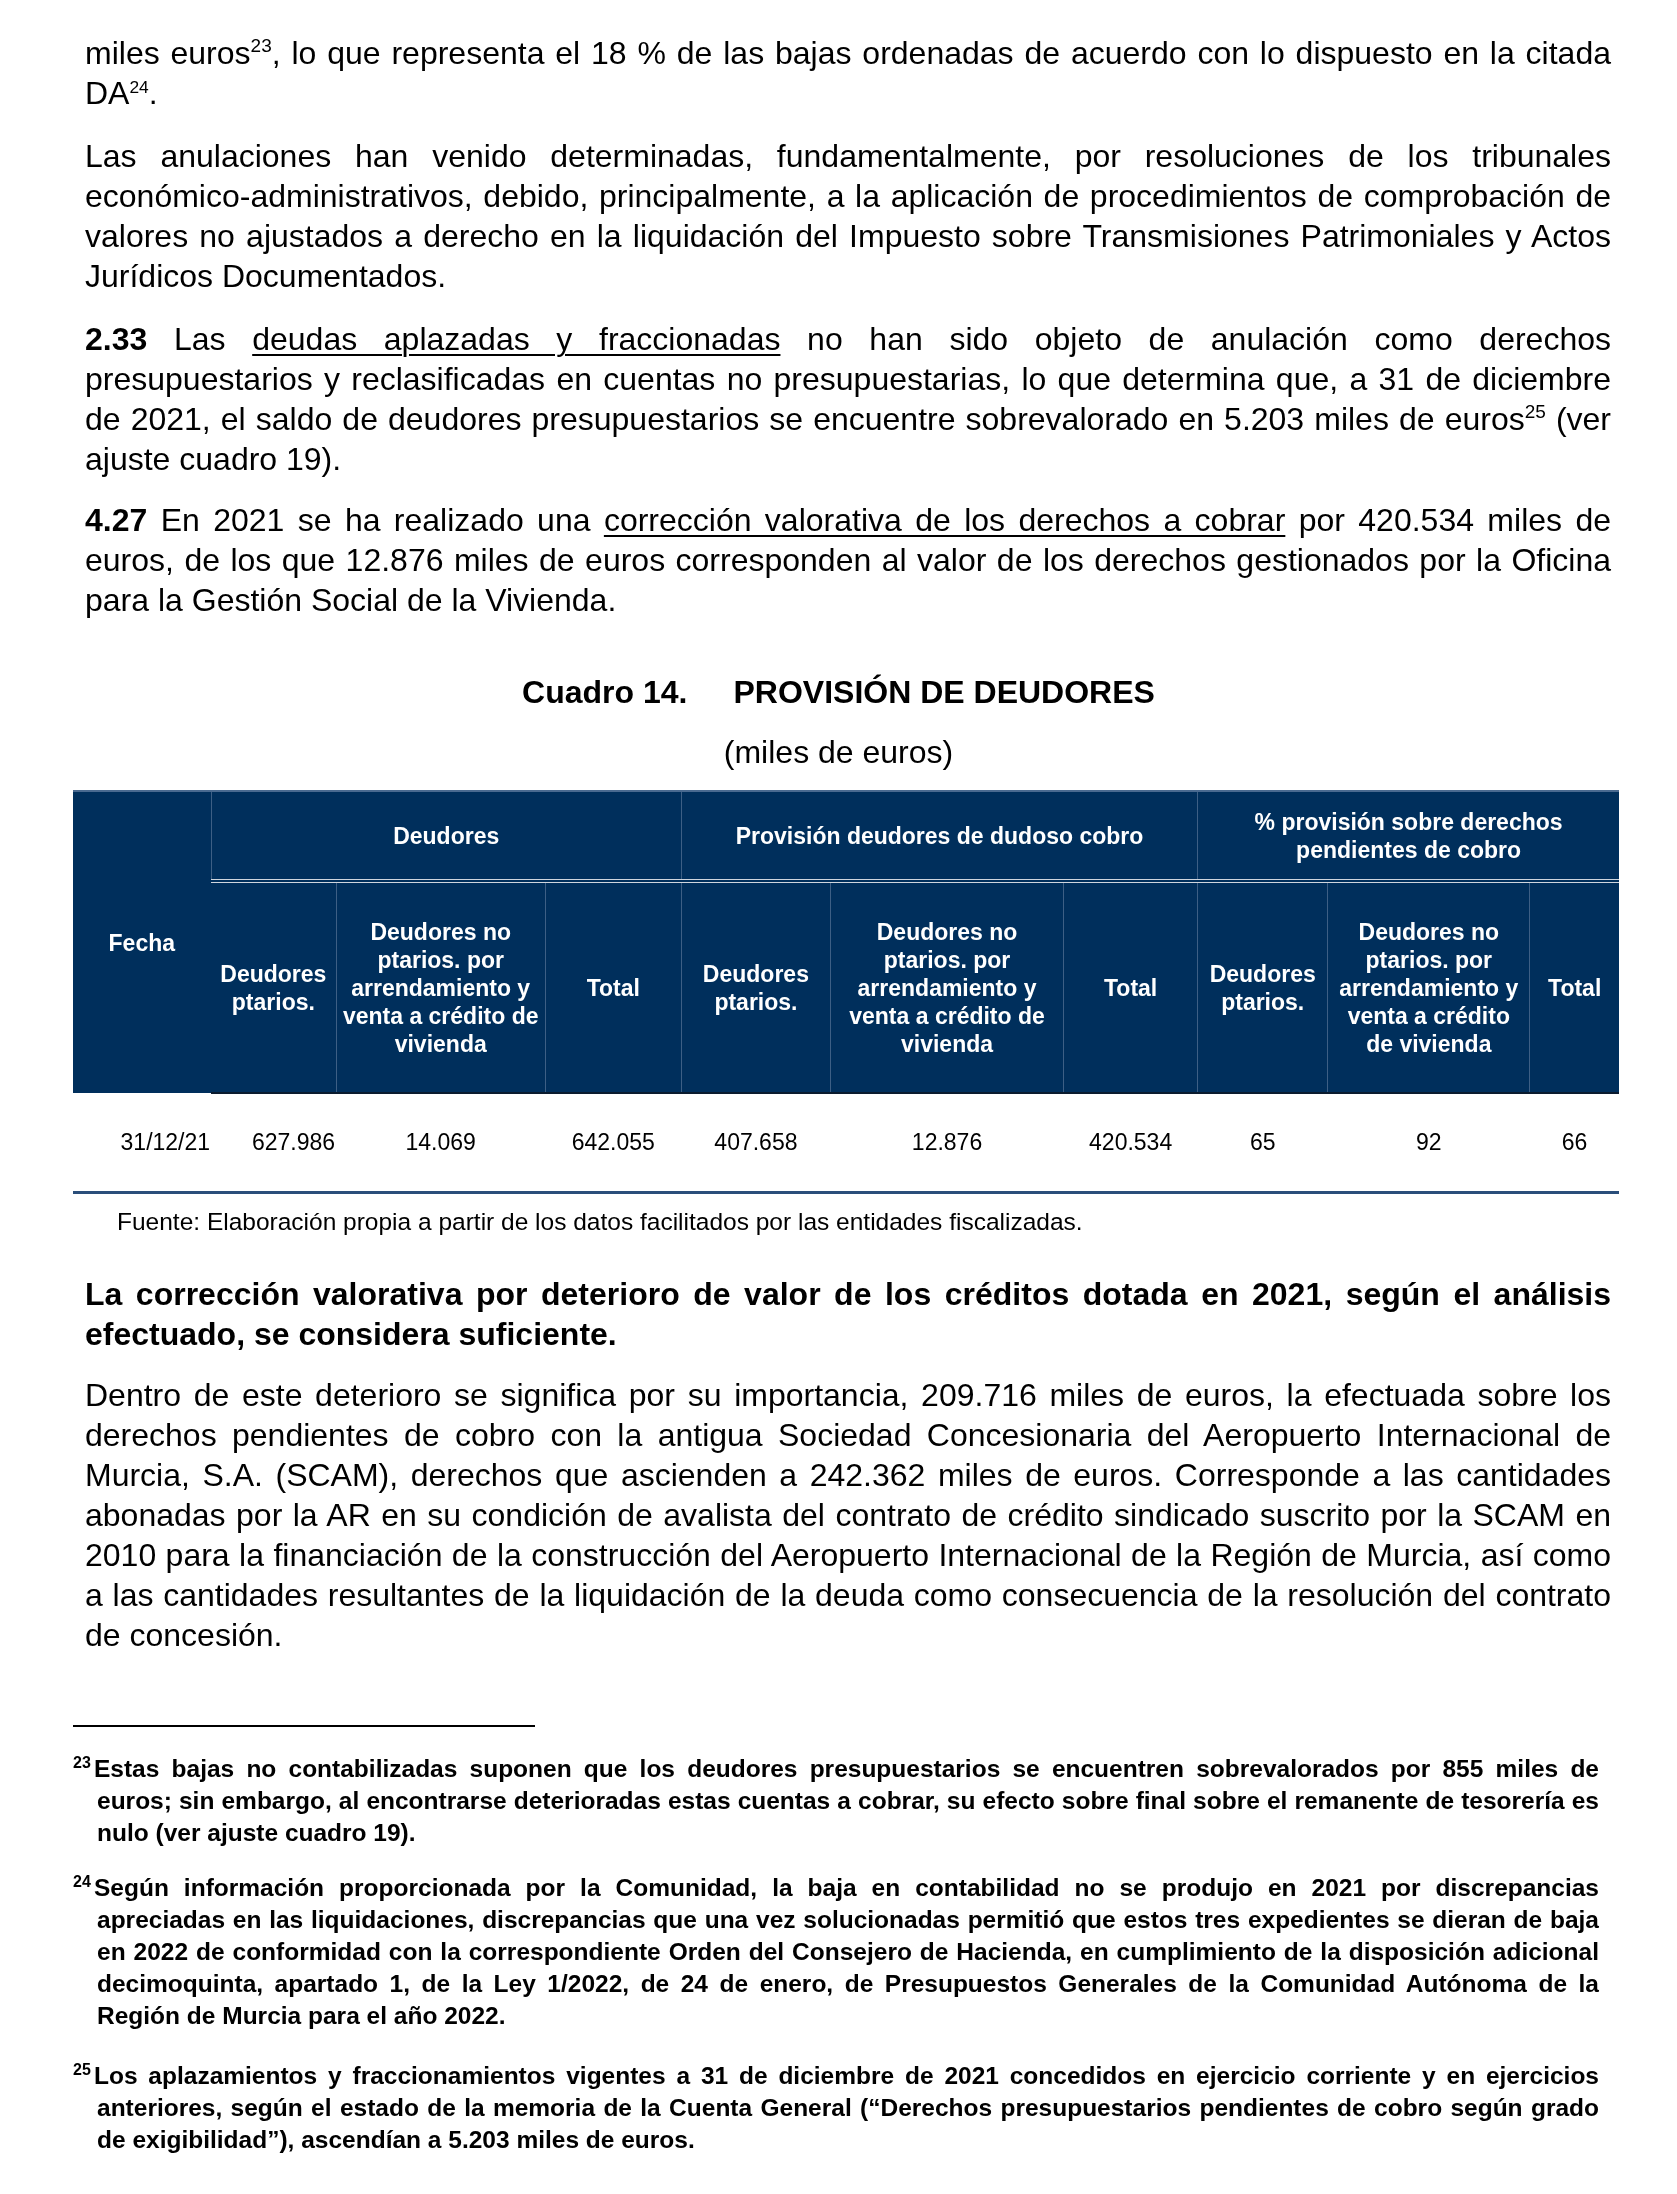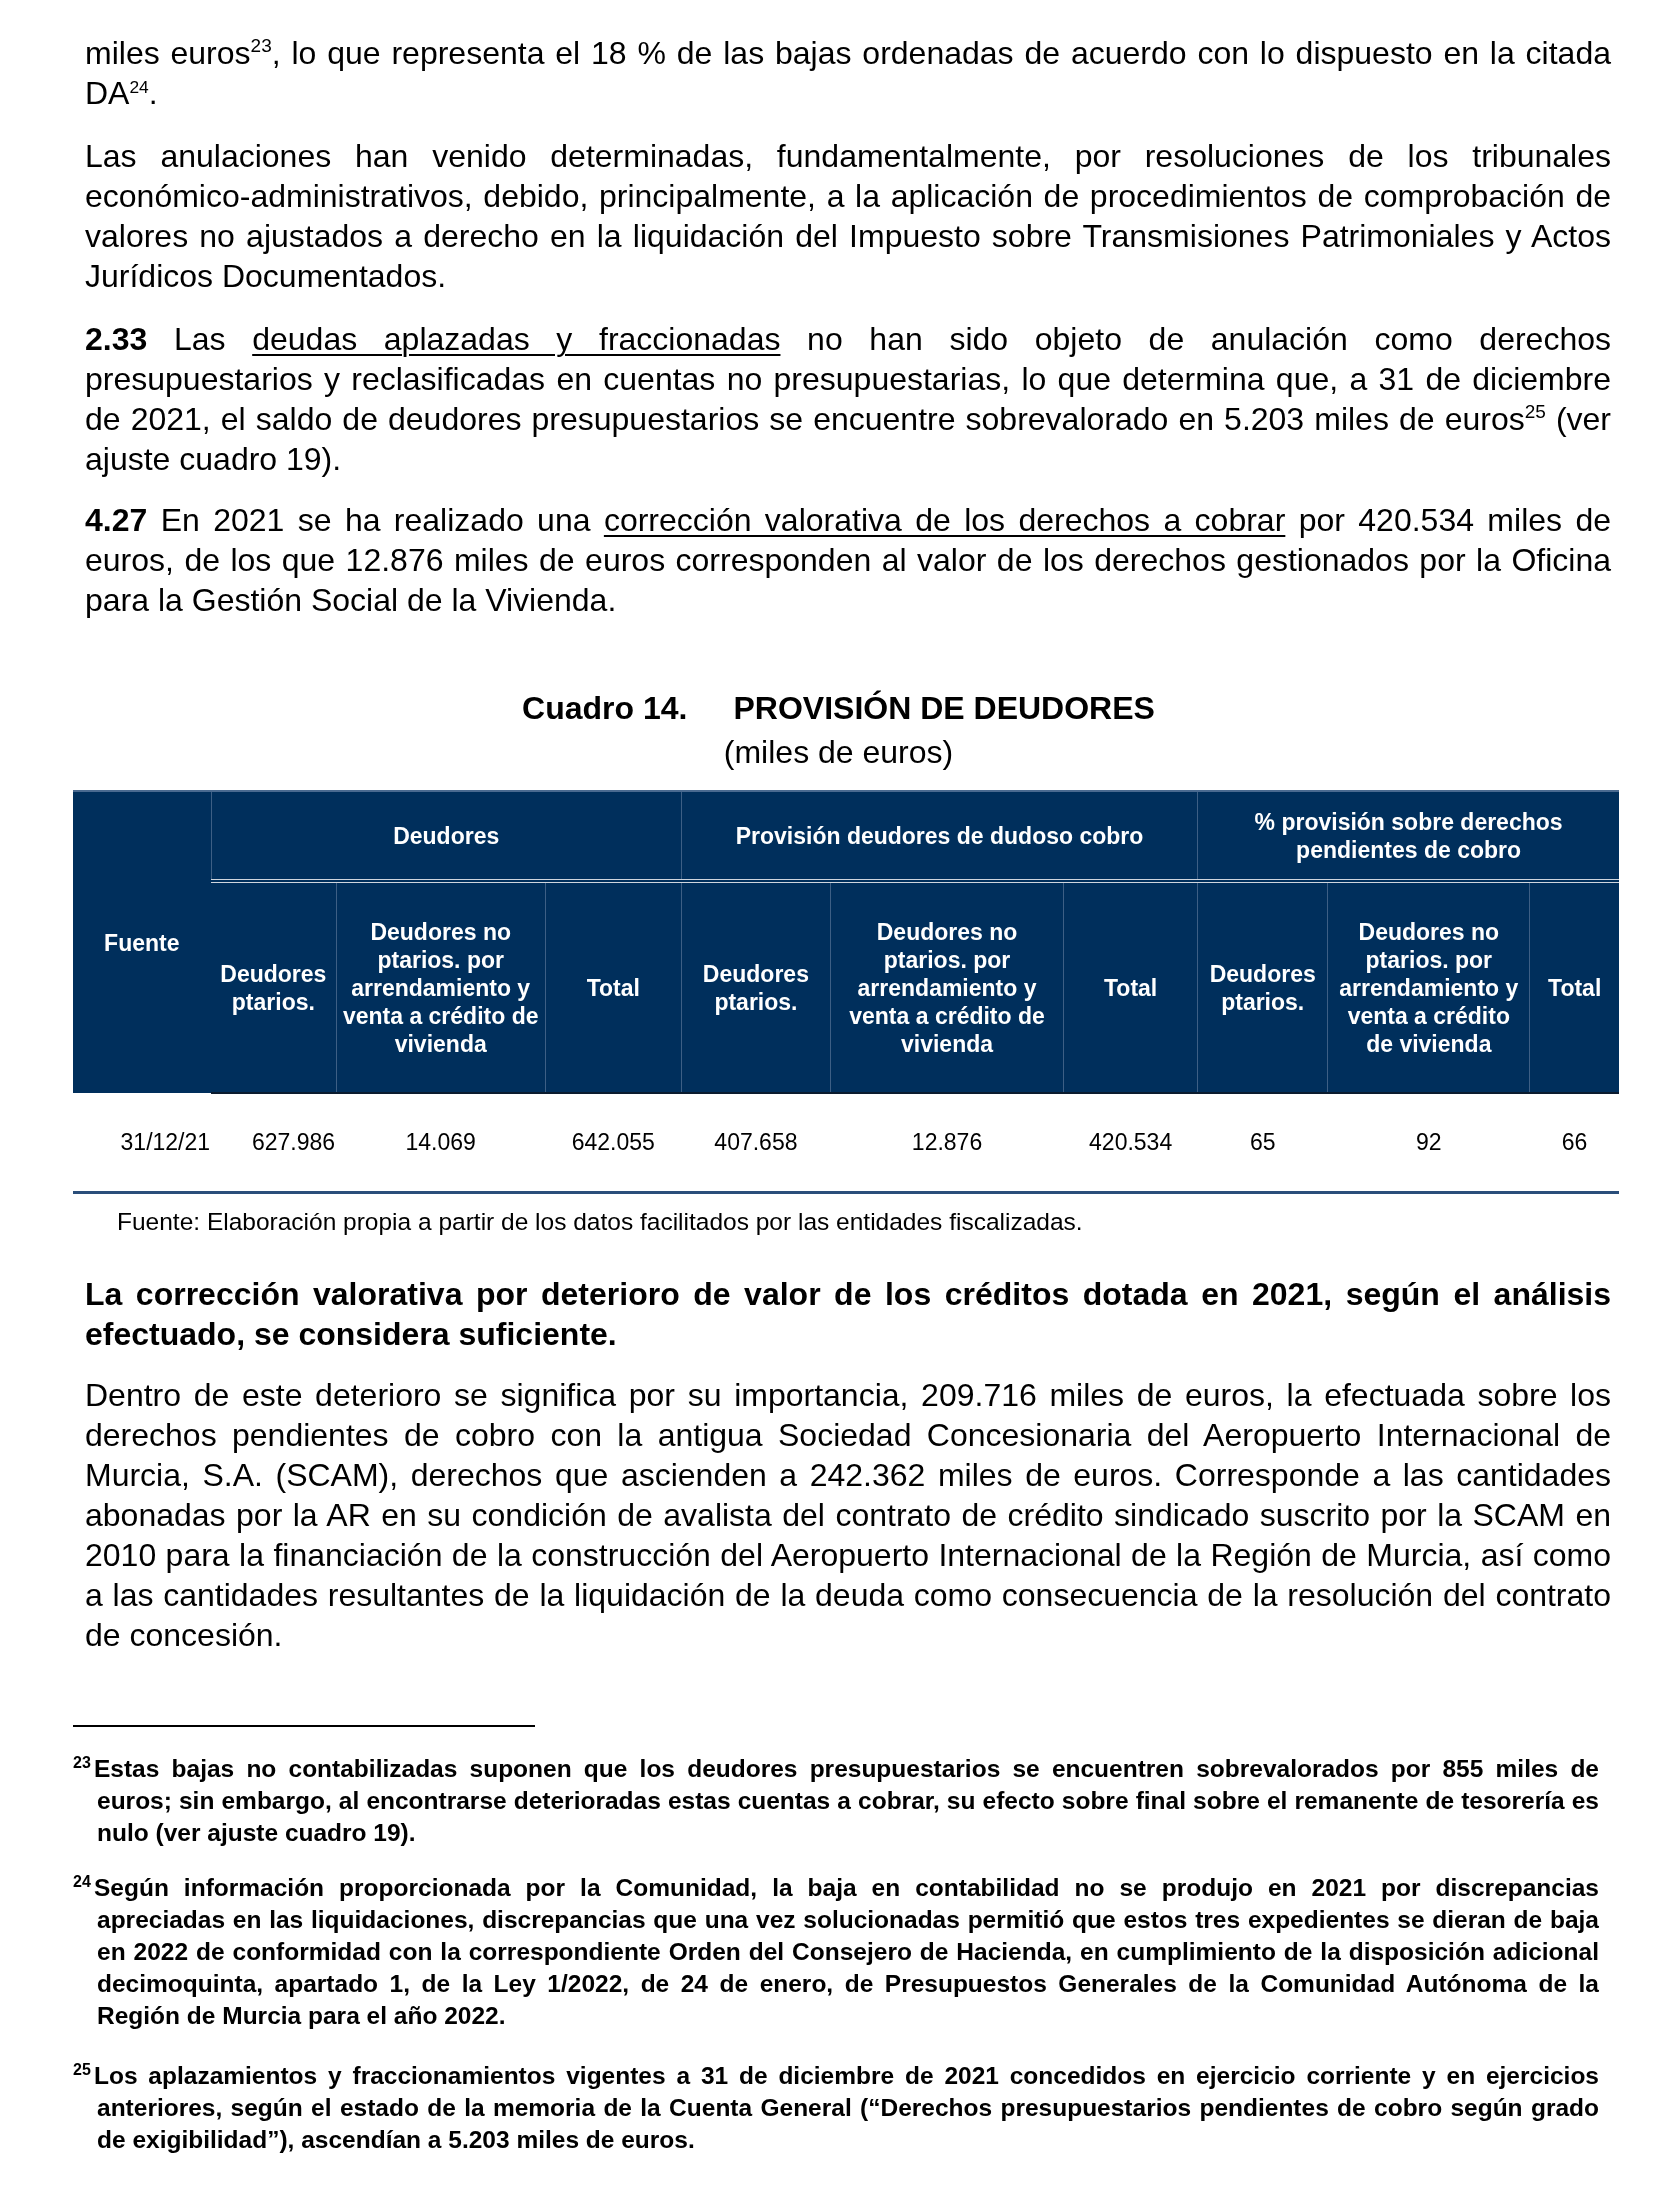--- a/index.html
+++ b/index.html
@@ -12,21 +12,21 @@
     font-size: 32px; line-height: 40px; text-align: justify;
     margin: 0;
   }
   .para sup { font-size: 19px; line-height: 0; vertical-align: 12px; }
   .para .sup-sm { font-size: 17.4px; line-height: 0; vertical-align: 11px; }
   .para b { font-weight: bold; }
   .para u { text-decoration: underline; text-underline-offset: 4px; text-decoration-thickness: 1.6px; }
 
   .table-title {
     position: absolute; left: 0; width: 1677px; top: 672px;
-    text-align: center; font-size: 32px; font-weight: bold; line-height: 40px; margin-top: 16px;
+    text-align: center; font-size: 32px; font-weight: bold; line-height: 40px;
   }
   .table-title .num { margin-right: 46px; }
   .table-subtitle {
     position: absolute; left: 0; width: 1677px; top: 732px;
     text-align: center; font-size: 32px; line-height: 40px;
     box-sizing: border-box;
   }
 
   .tbl {
     position: absolute; left: 73px; top: 790px; width: 1546px;
@@ -85,21 +85,21 @@
       <col style="width:136px">
     <col style="width:149px">
       <col style="width:233px">
       <col style="width:134px">
     <col style="width:130px">
       <col style="width:202px">
       <col style="width:89px">
   </colgroup>
   <thead>
     <tr class="grp">
-      <th class="fecha" rowspan="2">Fuente</th>
+      <th class="fecha" rowspan="2">Fecha</th>
       <th colspan="3">Deudores</th>
       <th colspan="3">Provisión deudores de dudoso cobro</th>
       <th colspan="3">% provisión sobre derechos pendientes de cobro</th>
     </tr>
     <tr class="sub">
       <th>Deudores ptarios.</th>
       <th>Deudores no ptarios. por arrendamiento y venta a crédito de vivienda</th>
       <th>Total</th>
       <th>Deudores ptarios.</th>
       <th>Deudores no ptarios. por arrendamiento y venta a crédito de vivienda</th>

